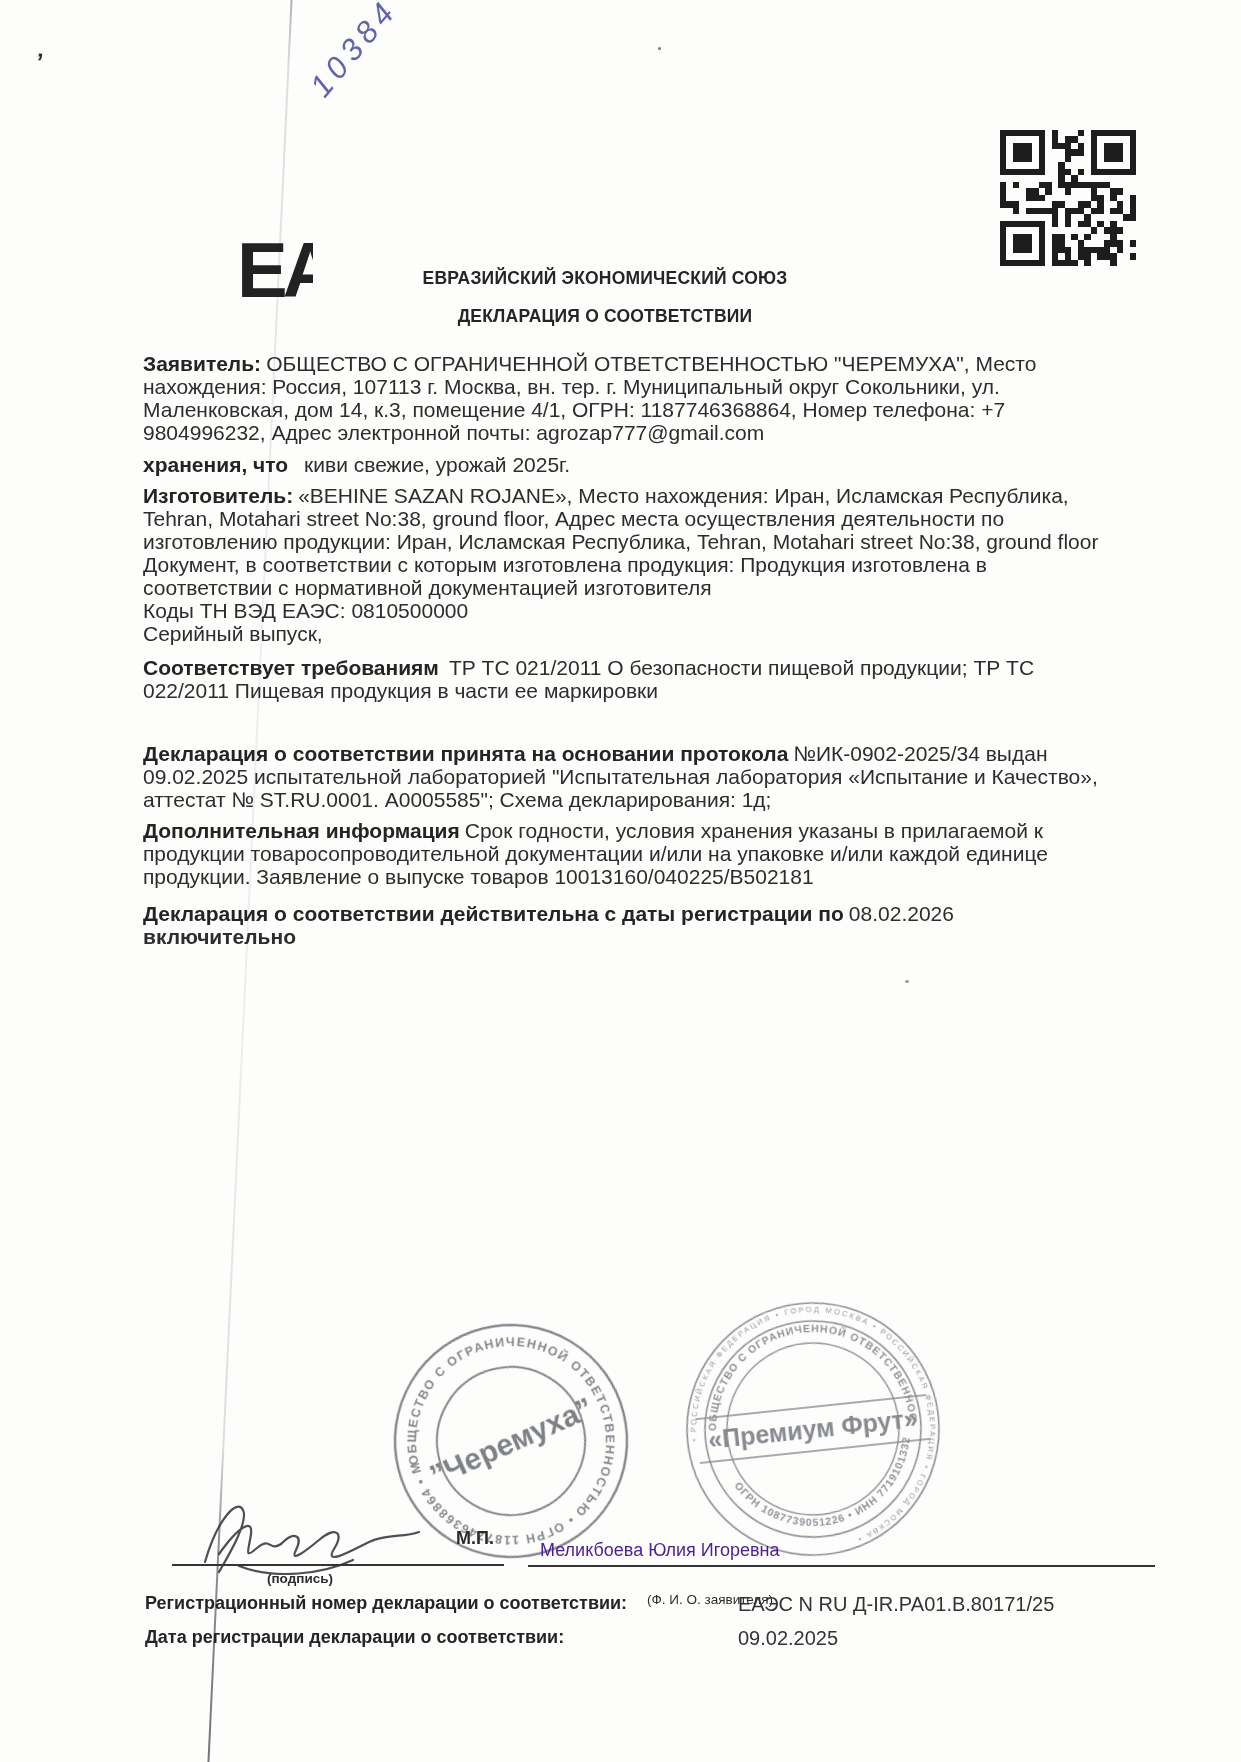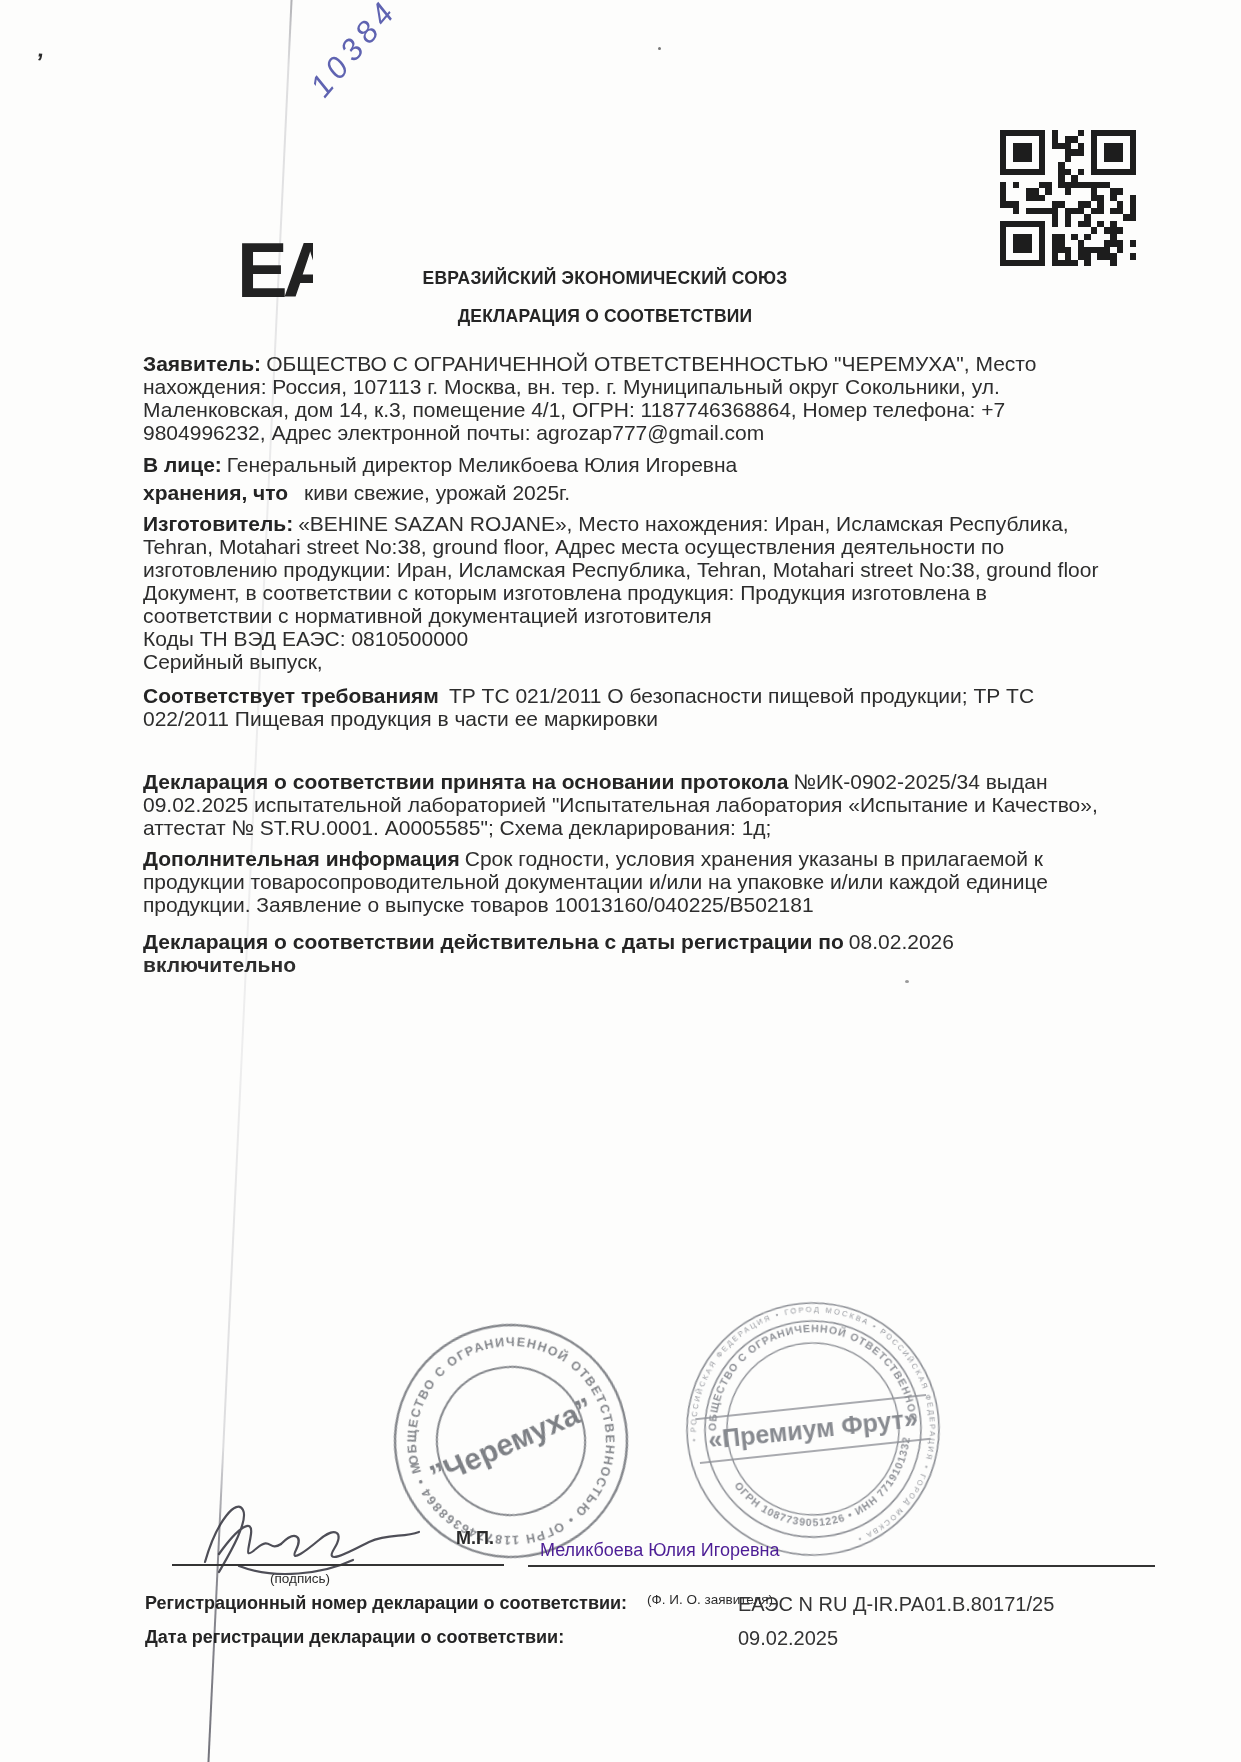--- a/index.html
+++ b/index.html
@@ -38,21 +38,21 @@
   .stamp{position:absolute;opacity:.82;filter:blur(.4px);}
   .stamp-left{left:388px;top:1318px;width:246px;height:246px;transform:rotate(-14deg);}
   .stamp-right{left:683px;top:1299px;width:260px;height:260px;transform:rotate(-6deg);opacity:.85;}
   .signature{position:absolute;left:183px;top:1492px;width:252px;height:88px;opacity:.9;}
   .mp{position:absolute;left:456px;top:1528px;font-size:18px;font-weight:bold;color:#2a2a2a;}
   .fio-name{position:absolute;left:540px;top:1540px;font-size:18px;color:#4c1d95;}
   .sig-line{position:absolute;height:2px;background:#343434;}
   .line-left{left:172px;top:1564px;width:332px;}
   .line-right{left:528px;top:1565px;width:627px;}
   .caption{position:absolute;font-size:13.5px;color:#2d2d2d;text-align:center;}
-  .cap-sign{left:200px;top:1571px;width:200px;}
+  .cap-sign{left:200px;top:1571px;width:200px;font-weight:bold;}
   .cap-fio{left:560px;top:1572px;width:300px;margin-top:20px;}
   .footer-label{position:absolute;left:145px;font-size:18px;font-weight:bold;color:#242424;}
   .footer-value{position:absolute;left:738px;font-size:20px;color:#333;}
   .row-regnum{top:1593px;}
   .row-regdate{top:1627px;}
   .artifact{position:absolute;color:#2a2a2a;}
   .art-comma{left:36px;top:48px;font-size:24px;font-weight:bold;transform:rotate(8deg);}
   .art-dot1{left:658px;top:47px;width:3px;height:3px;background:#777;border-radius:50%;}
   .art-dot2{left:905px;top:980px;width:4px;height:3px;background:#999;border-radius:50%;}
   svg text{font-family:"Liberation Sans",sans-serif;}
@@ -209,21 +209,20 @@
           <rect x="17" y="20" width="1" height="1"></rect>
         </g>
     </svg>
   </div>
 
   <div class="title title-union">ЕВРАЗИЙСКИЙ ЭКОНОМИЧЕСКИЙ СОЮЗ</div>
   <div class="title title-decl">ДЕКЛАРАЦИЯ О СООТВЕТСТВИИ</div>
 
   <div class="body-text">
     <p class="p-applicant"><b class="lbl">Заявитель:</b><span>ОБЩЕСТВО С ОГРАНИЧЕННОЙ ОТВЕТСТВЕННОСТЬЮ "ЧЕРЕМУХА", Место нахождения: Россия, 107113 г. Москва, вн. тер. г. Муниципальный округ Сокольники, ул. Маленковская, дом 14, к.3, помещение 4/1, ОГРН: 1187746368864, Номер телефона: +7 9804996232, Адрес электронной почты: agrozap777@gmail.com</span></p>
-    <p class="p-person"><b class="lbl">В лице:</b><span>Генеральный директор Меликбоева Юлия Игоревна</span></p>
     <p class="p-declares"><b class="lbl">хранения, что</b><span>киви свежие, урожай 2025г.</span></p>
     <p class="p-manufacturer"><b class="lbl">Изготовитель:</b><span>«BEHINE SAZAN ROJANE», Место нахождения: Иран, Исламская Республика, Tehran, Motahari street No:38, ground floor, Адрес места осуществления деятельности по изготовлению продукции: Иран, Исламская Республика, Tehran, Motahari street No:38, ground floor</span></p>
     <p class="p-document"><span>Документ, в соответствии с которым изготовлена продукция: Продукция изготовлена в соответствии с нормативной документацией изготовителя</span></p>
     <p class="p-tnved"><span>Коды ТН ВЭД ЕАЭС: 0810500000</span></p>
     <p class="p-serial"><span>Серийный выпуск,</span></p>
     <p class="p-complies"><b class="lbl">Соответствует требованиям</b><span>ТР ТС 021/2011 О безопасности пищевой продукции; ТР ТС 022/2011 Пищевая продукция в части ее маркировки</span></p>
     <p class="p-basis"><b class="lbl">Декларация о соответствии принята на основании протокола</b><span>№ИК-0902-2025/34 выдан 09.02.2025  испытательной лабораторией "Испытательная лаборатория «Испытание и Качество», аттестат № ST.RU.0001. А0005585"; Схема декларирования: 1д;</span></p>
     <p class="p-additional"><b class="lbl">Дополнительная информация</b><span>Срок годности, условия хранения указаны в прилагаемой к продукции товаросопроводительной документации и/или на упаковке и/или каждой единице продукции. Заявление о выпуске товаров 10013160/040225/В502181</span></p>
     <p class="p-validity"><b class="lbl">Декларация о соответствии действительна с даты регистрации по</b><span>08.02.2026</span><br><b>включительно</b></p>
   </div>

